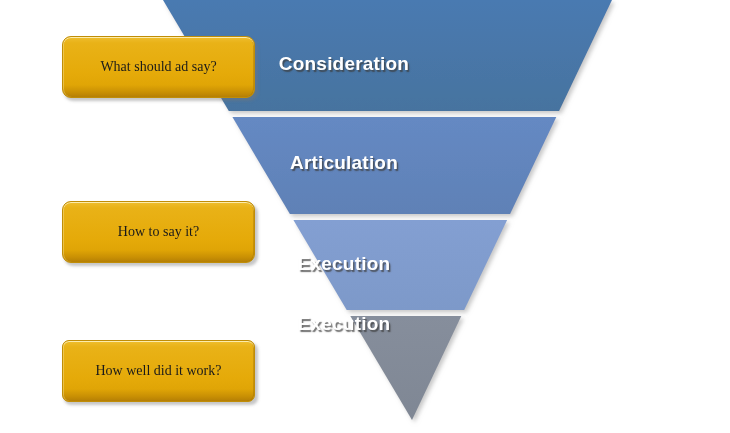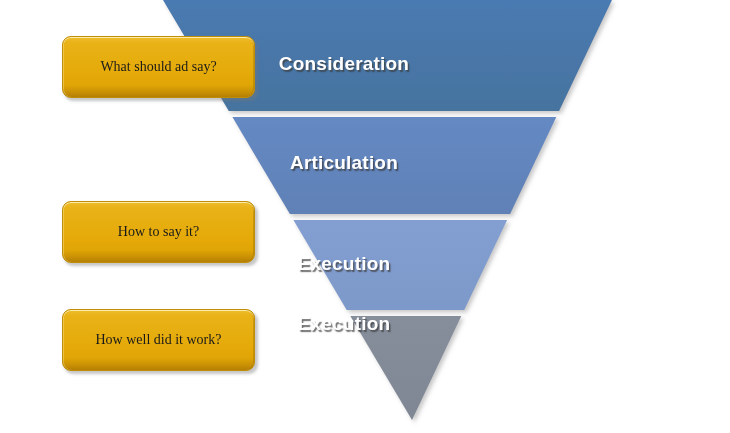--- a/index.html
+++ b/index.html
@@ -90,21 +90,21 @@
     font-family: Liberation Serif, serif;
     font-size: 14px;
     font-weight: normal;
     line-height: 1;
     text-align: left;
     white-space: nowrap;
   }
 
   #callout-0 { top: 36px;  }
   #callout-1 { top: 186px; margin-top: 15px; }
-  #callout-2 { top: 309px; }
+  #callout-2 { top: 340px; border-radius: 7px; }
 </style>
 </head>
 <body>
 
 <div id="canvas">
 
   <div id="funnel-group">
 
     <svg id="funnel-svg" width="730" height="433" viewBox="0 0 730 433">
       <defs>

